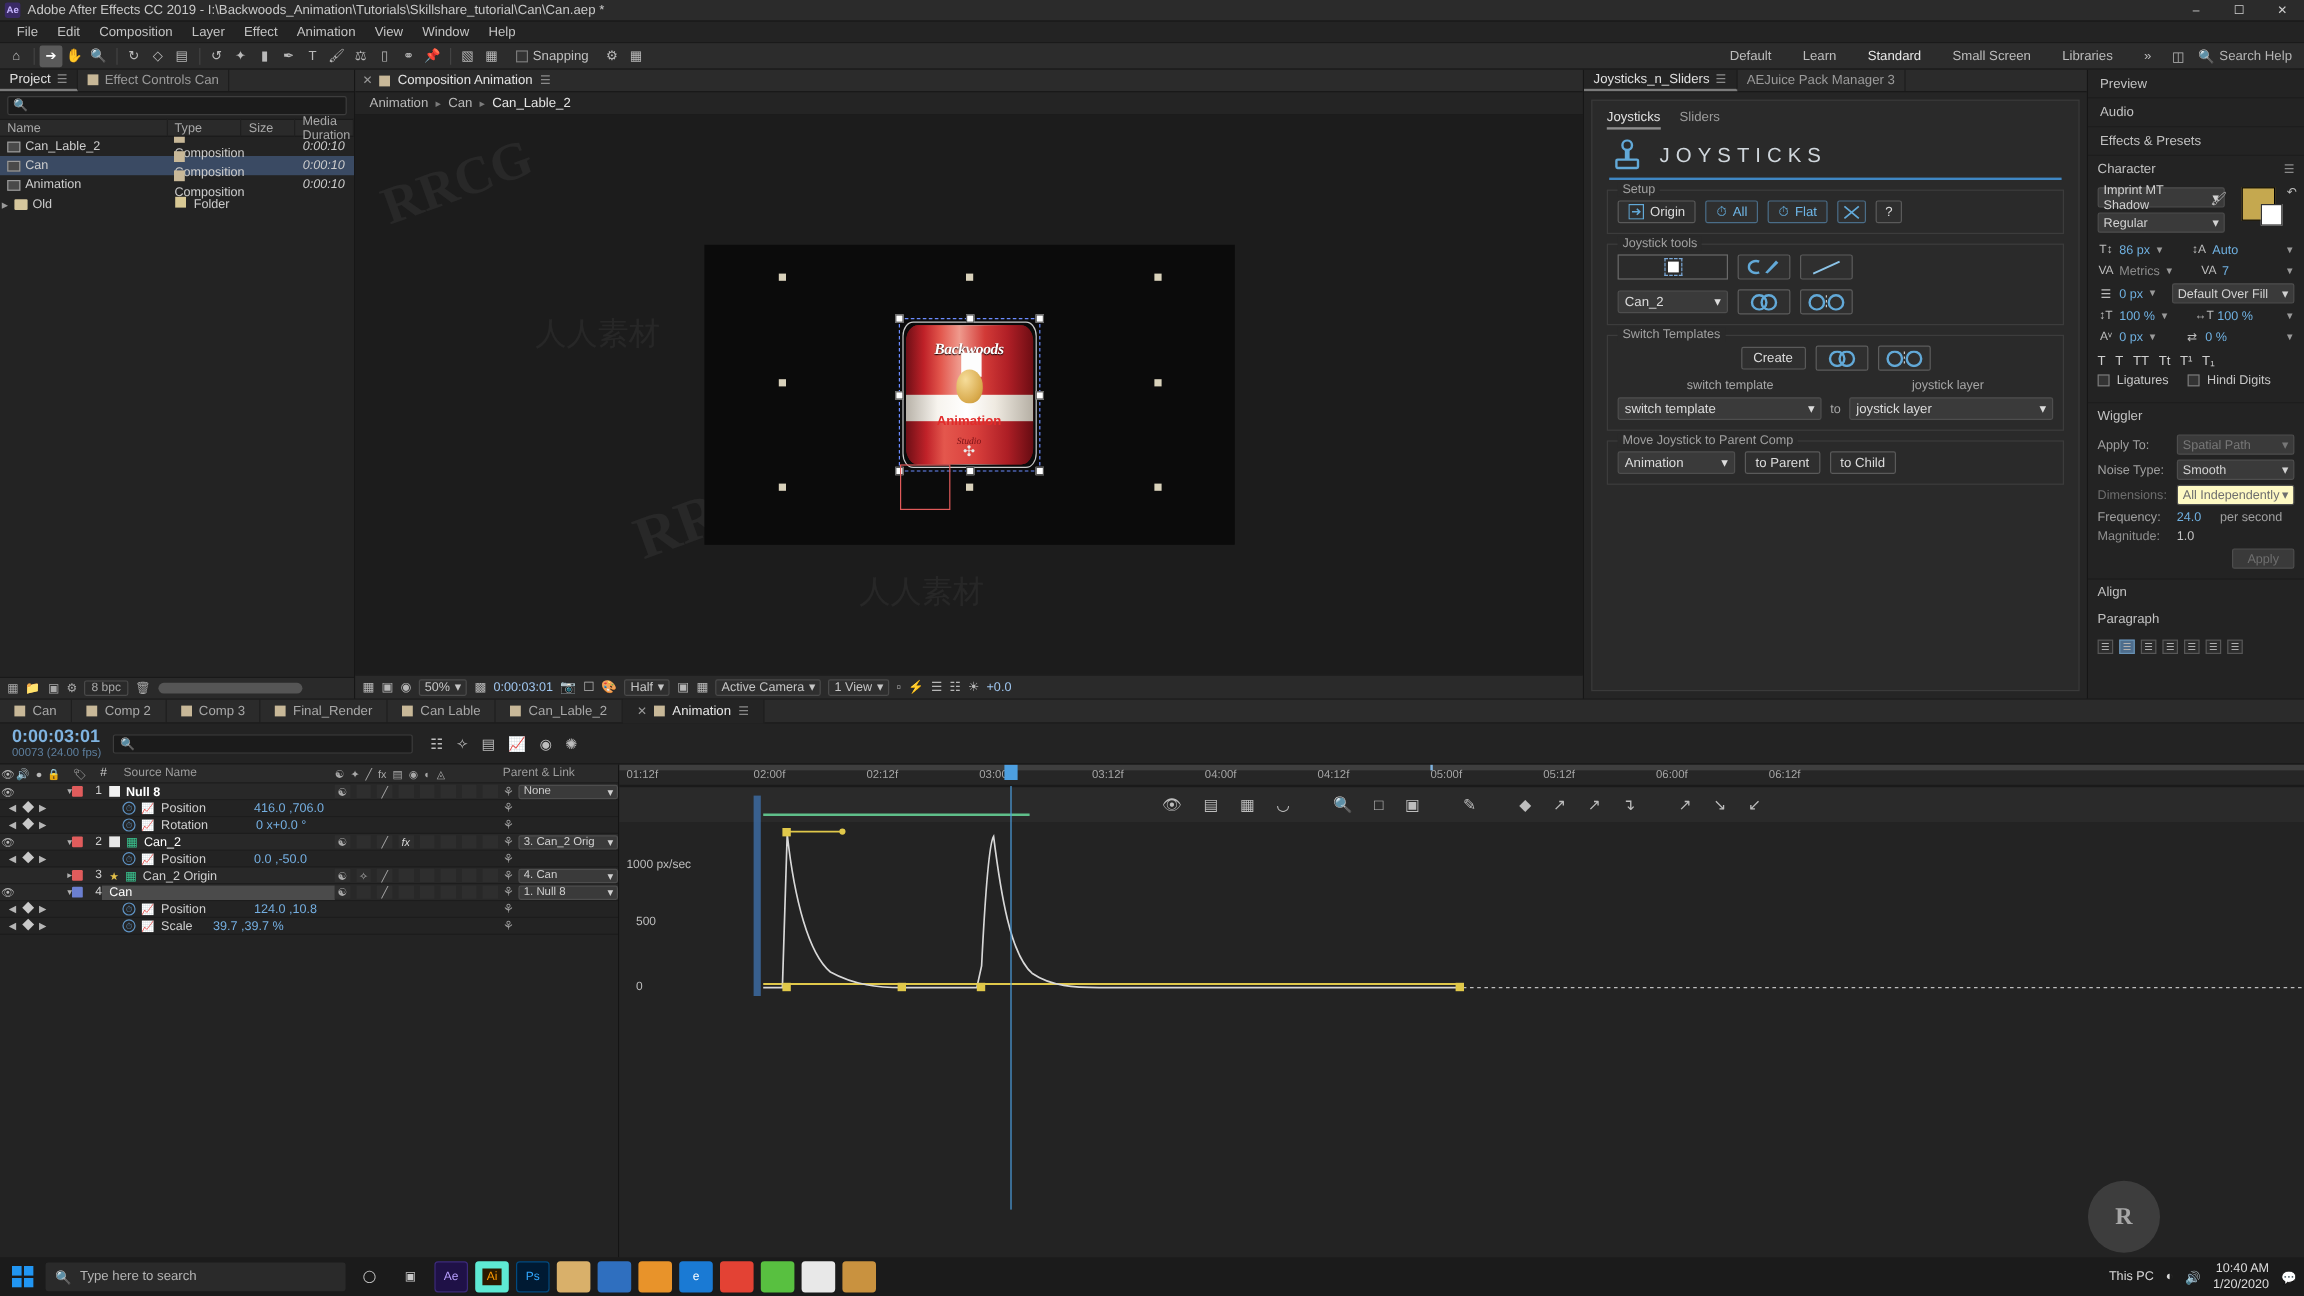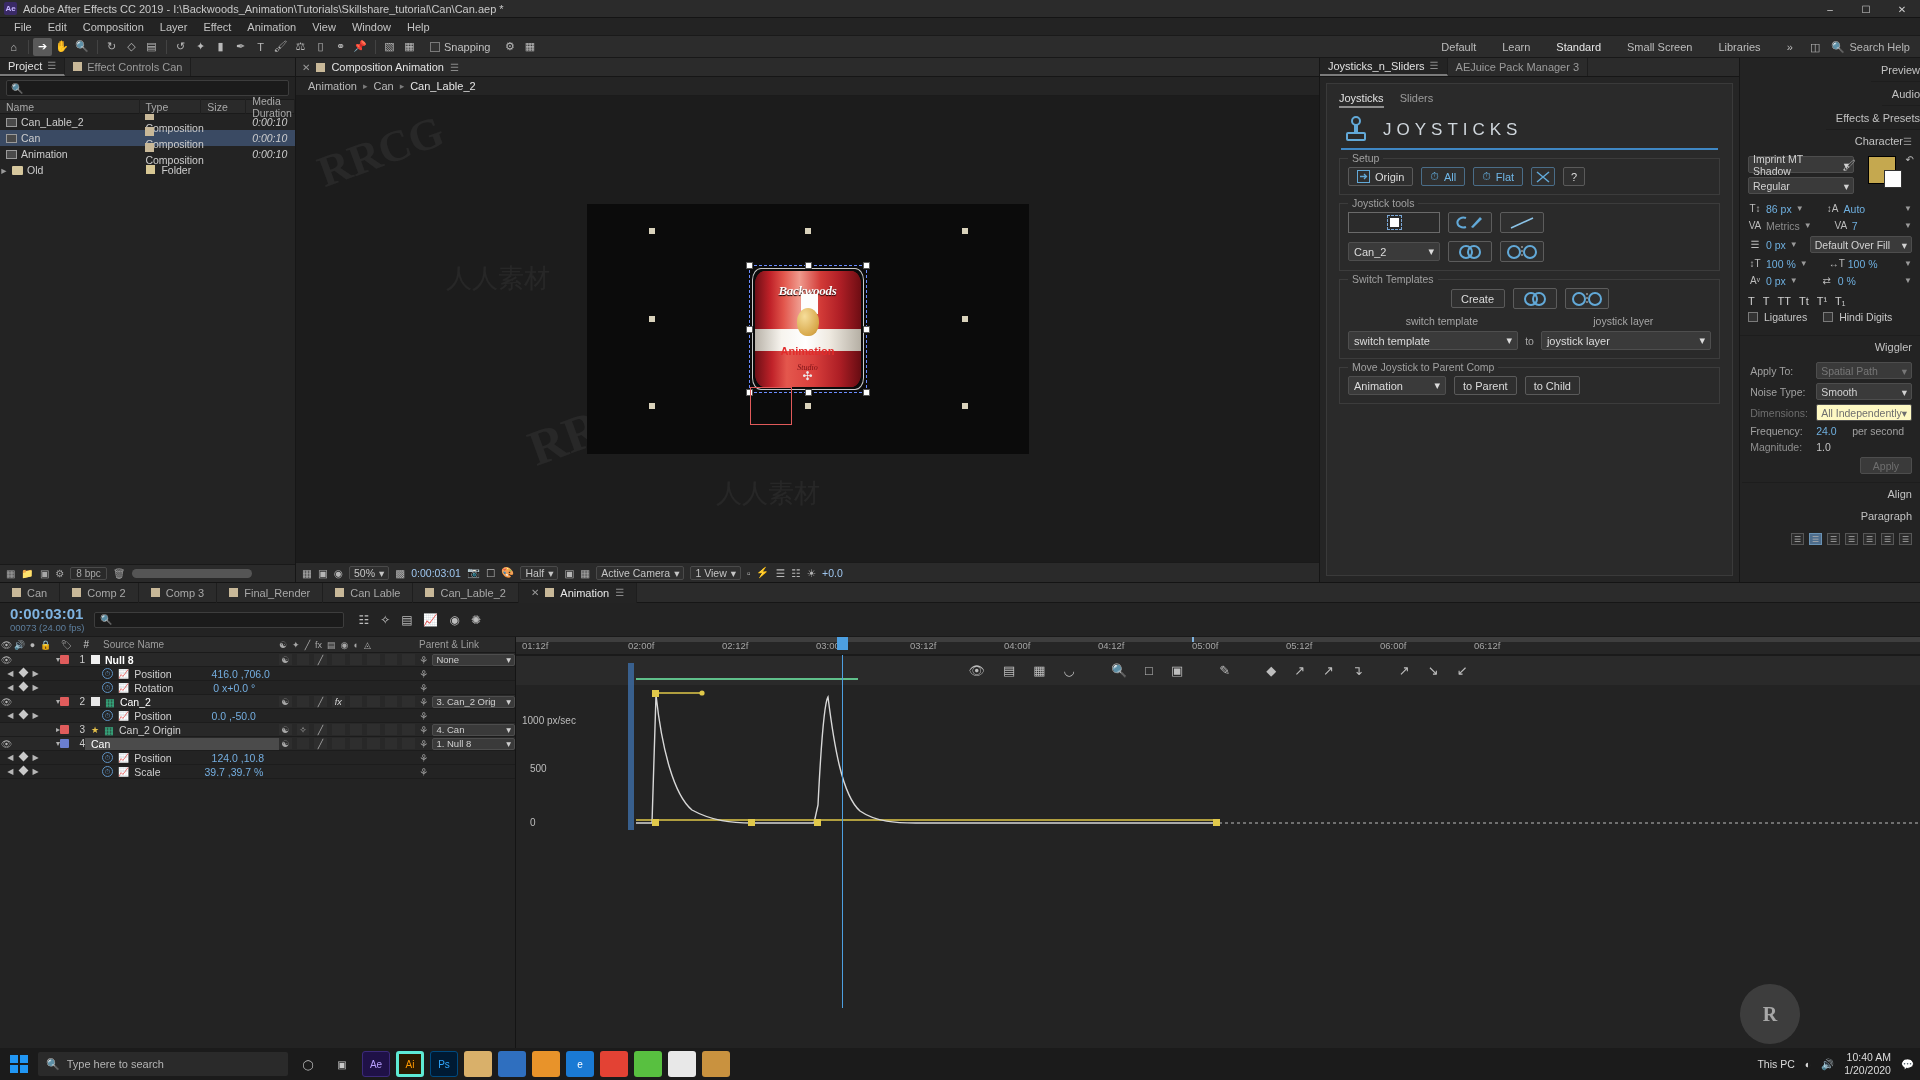--- a/index.html
+++ b/index.html
@@ -144,21 +144,21 @@
              display:flex; align-items:center; justify-content:center; color:#63b6e6; border-radius:2px;}
   .dropdown { height:19px; background:#3a3a3a; border:1px solid #4e4e4e; border-radius:2px;
               display:flex; align-items:center; justify-content:space-between;
               padding:0 5px; color:#dcdcdc; font-size:11px;}
   .lbl-sm { font-size:10.5px; color:#a6a6a6; }
   .cbox { width:92px;height:21px;border:1px solid #6a6a6a;background:#2b2b2b;
           display:flex;align-items:center;justify-content:center;}
   .dotsq { width:9px;height:9px;background:#fff;outline:1px dashed #7aa8d8; outline-offset:2px;}
 
   
-  .farright { width:180px; background:#232323; display:flex; flex-direction:column;align-items:flex-end;}
+  .farright { width:180px; background:#232323; display:flex; flex-direction:column;}
   .fr-item { height:24px; display:flex; align-items:center; padding-left:10px;
              font-size:11px; color:#c2c2c2; border-bottom:1px solid #1d1d1d;}
   .fr-sec { padding:4px 8px 8px 8px; border-bottom:1px solid #1d1d1d;}
   .fr-head { height:22px; display:flex; align-items:center; justify-content:space-between;
              padding:0 8px; font-size:11px; color:#c2c2c2;}
   .frow { display:flex; align-items:center; gap:4px; margin-bottom:4px; }
   .fsel { height:17px; background:#3a3a3a; border:1px solid #4d4d4d; border-radius:2px;
           display:flex; align-items:center; justify-content:space-between; padding:0 4px;
           font-size:10.5px; color:#d2d2d2; }
   .swatch-y { width:28px;height:28px;background:#c5a84f; border:1px solid #000;}
@@ -1058,21 +1058,21 @@
           <span style="width:46px;display:flex;gap:6px;justify-content:center;color:#b6b6b6;font-size:8px">
             <span>◀</span>
             <span class="kf"></span>
             <span>▶</span>
           </span>
           <span style="margin-left:56px;display:flex;align-items:center;gap:5px">
             <span class="stopwatch">⏱</span>
             <span class="graphico">📈</span>
             <span>Scale</span>
           </span>
-          <span class="val" style="margin-left:44px">39.7 ,39.7 %</span>
+          <span class="val" style="margin-left:17px">39.7 ,39.7 %</span>
           <span class="parent" style="margin-left:auto">
             <span style="color:#9a9a9a">⚘</span>
             </span>
         </div>
       </div>
 
       <div class="graph">
         <div class="ruler">
           <div class="workbar"></div>
           <div class="tick" style="left:6px">01:12f</div>
@@ -1161,21 +1161,21 @@
         <rect x="10" y="10" width="8" height="8" fill="#2196f3"></rect>
       </svg>
     </div>
     <div class="tb-search">
       <span>🔍</span>
       <span>Type here to search</span>
     </div>
     <div class="tb-ico" style="color:#c9c9c9">◯</div>
     <div class="tb-ico" style="color:#c9c9c9">▣</div>
     <div class="tb-ico" style="background:#1f1147;color:#b9a0ff;border:1px solid #3c2a7a">Ae</div>
-    <div class="tb-ico" style="background:#2b1a00;color:#ff9a00;border:3px solid #5eead4">Ai</div>
+    <div class="tb-ico" style="background:#2b1a00;color:#ff9a00;border:6px solid #5eead4">Ai</div>
     <div class="tb-ico" style="background:#001a33;color:#31a8ff;border:1px solid #004a80">Ps</div>
     <div class="tb-ico" style="background:#d9b06a;"></div>
     <div class="tb-ico" style="background:#2f6fbf;"></div>
     <div class="tb-ico" style="background:#e8932a;"></div>
     <div class="tb-ico" style="background:#1a7ad4;color:#fff">e</div>
     <div class="tb-ico" style="background:#e34234;"></div>
     <div class="tb-ico" style="background:#58c040;"></div>
     <div class="tb-ico" style="background:#e8e8e8;"></div>
     <div class="tb-ico" style="background:#c9923f;"></div>
     <div class="tb-right">

